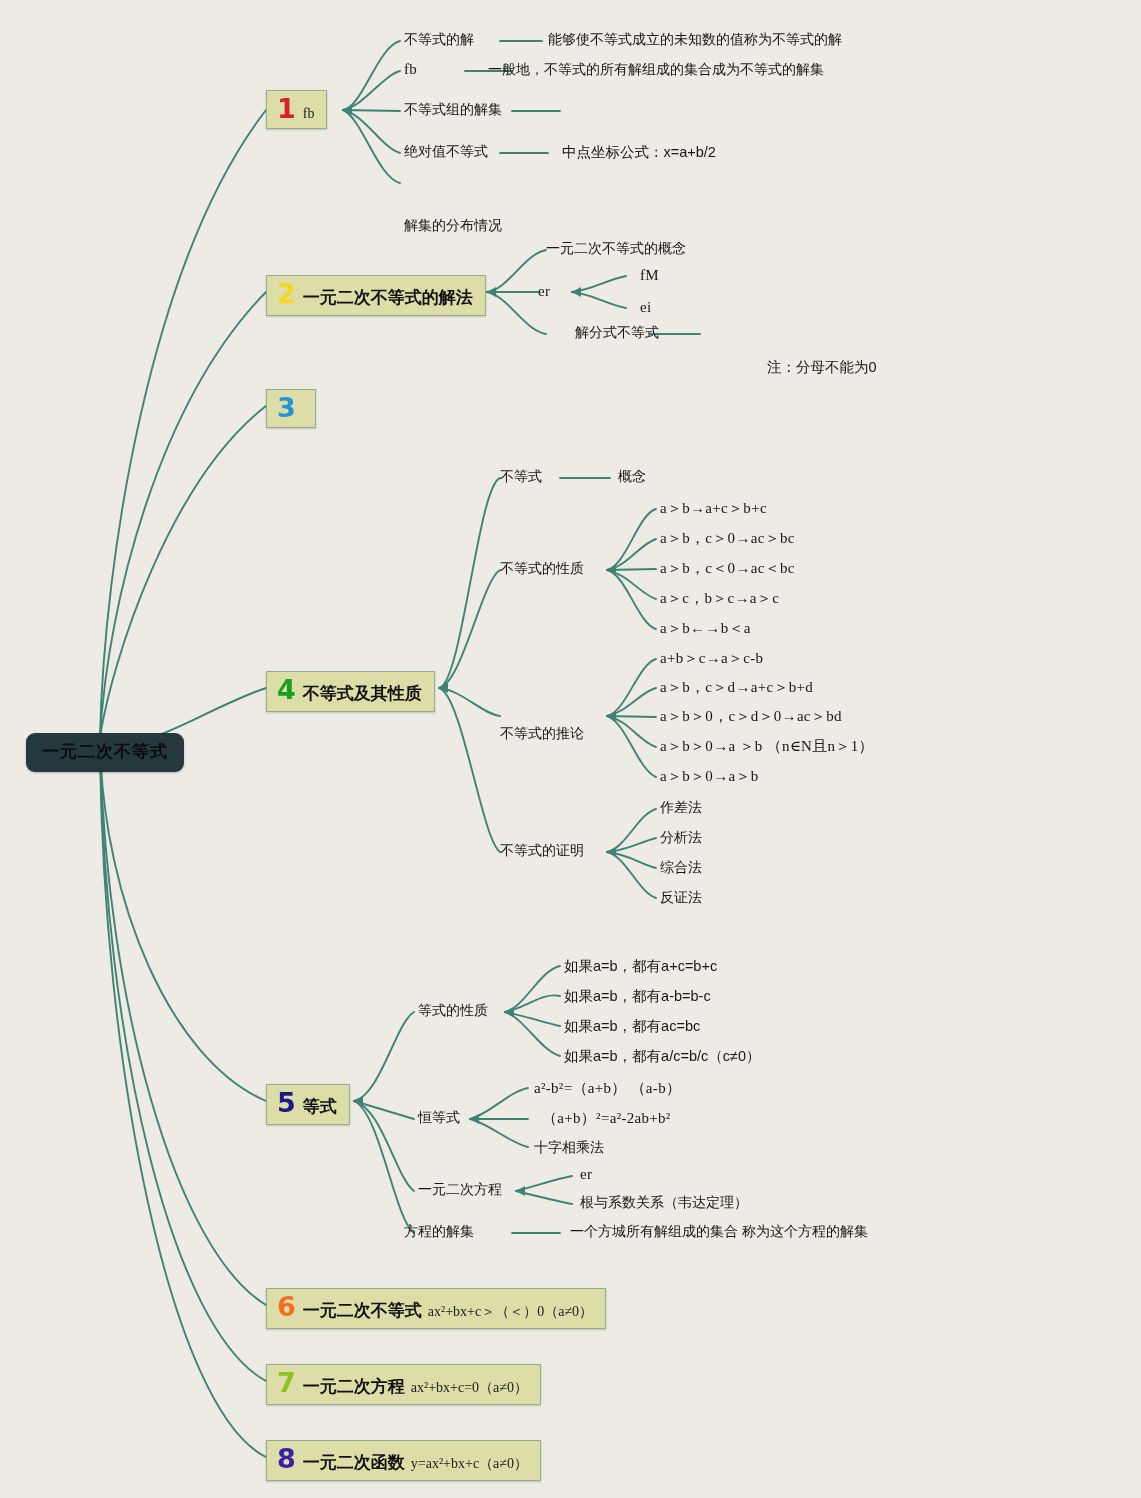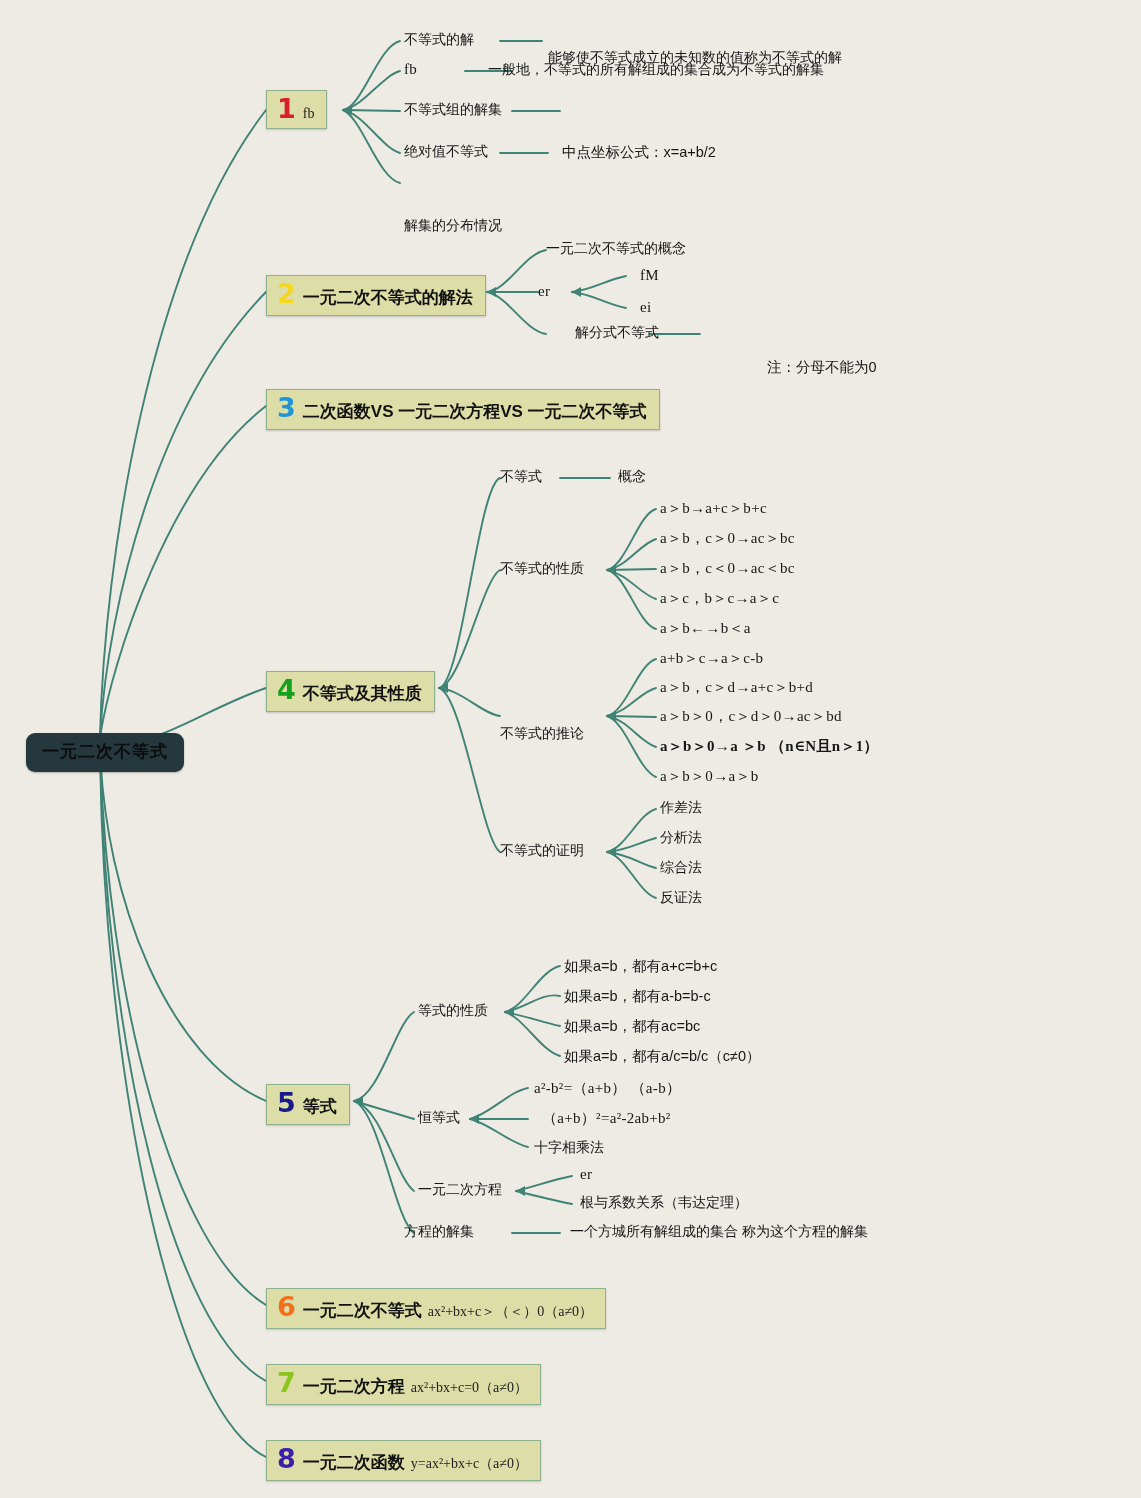--- a/index.html
+++ b/index.html
@@ -166,21 +166,20 @@
     <span class="sub">fb</span>
   </div>
 
   <div class="node topic" style="left:266px;top:275px;">
     <span class="num" style="color:#f5d722">2</span>
     <span class="lbl">一元二次不等式的解法</span>
   </div>
 
   <div class="node topic" style="left:266px;top:389px;">
     <span class="num" style="color:#2196d6">3</span>
-    <span class="lbl">二次函数VS 一元二次方程VS 一元二次不等式</span>
   </div>
 
   <div class="node topic" style="left:266px;top:671px;">
     <span class="num" style="color:#17a01c">4</span>
     <span class="lbl">不等式及其性质</span>
   </div>
 
   <div class="node topic" style="left:266px;top:1084px;">
     <span class="num" style="color:#1a1a8c">5</span>
     <span class="lbl">等式</span>
@@ -198,21 +197,21 @@
     <span class="sub" style="margin-left:6px">ax²+bx+c=0（a≠0）</span>
   </div>
 
   <div class="node topic" style="left:266px;top:1440px;">
     <span class="num" style="color:#3a20a8">8</span>
     <span class="lbl">一元二次函数</span>
     <span class="sub" style="margin-left:6px">y=ax²+bx+c（a≠0）</span>
   </div>
 
   <div class="node leaf cn" style="left:404px;top:31px;">不等式的解</div>
-  <div class="node leaf cn" style="left:548px;top:31px;margin-top:18px;">能够使不等式成立的未知数的值称为不等式的解</div>
+  <div class="node leaf cn" style="left:548px;top:31px;">能够使不等式成立的未知数的值称为不等式的解</div>
 
   <div class="node leaf math" style="left:404px;top:61px;">fb</div>
   <div class="node leaf cn" style="left:488px;top:61px;">一般地，不等式的所有解组成的集合成为不等式的解集</div>
 
   <div class="node leaf cn" style="left:404px;top:101px;">不等式组的解集</div>
 
   <div class="node leaf cn" style="left:404px;top:143px;">绝对值不等式</div>
   <div class="node leaf mix" style="left:562px;top:143px;">中点坐标公式：x=a+b/2</div>
 
   <div class="node leaf cn" style="left:404px;top:173px;margin-top:44px;">解集的分布情况</div>
@@ -233,21 +232,21 @@
   <div class="node leaf math" style="left:660px;top:499px;">a＞b→a+c＞b+c</div>
   <div class="node leaf math" style="left:660px;top:529px;">a＞b，c＞0→ac＞bc</div>
   <div class="node leaf math" style="left:660px;top:559px;">a＞b，c＜0→ac＜bc</div>
   <div class="node leaf math" style="left:660px;top:589px;">a＞c，b＞c→a＞c</div>
   <div class="node leaf math" style="left:660px;top:619px;">a＞b←→b＜a</div>
 
   <div class="node leaf cn" style="left:500px;top:706px;margin-top:19px;">不等式的推论</div>
   <div class="node leaf math" style="left:660px;top:649px;">a+b＞c→a＞c-b</div>
   <div class="node leaf math" style="left:660px;top:678px;">a＞b，c＞d→a+c＞b+d</div>
   <div class="node leaf math" style="left:660px;top:707px;">a＞b＞0，c＞d＞0→ac＞bd</div>
-  <div class="node leaf math" style="left:660px;top:737px;font-weight:bold;">a＞b＞0→a ＞b （n∈N且n＞1）</div>
+  <div class="node leaf math" style="left:660px;top:737px;">a＞b＞0→a ＞b （n∈N且n＞1）</div>
   <div class="node leaf math" style="left:660px;top:767px;">a＞b＞0→a＞b</div>
 
   <div class="node leaf cn" style="left:500px;top:842px;">不等式的证明</div>
   <div class="node leaf cn" style="left:660px;top:799px;">作差法</div>
   <div class="node leaf cn" style="left:660px;top:829px;">分析法</div>
   <div class="node leaf cn" style="left:660px;top:859px;">综合法</div>
   <div class="node leaf cn" style="left:660px;top:889px;">反证法</div>
 
   <div class="node leaf cn" style="left:418px;top:1002px;">等式的性质</div>
   <div class="node leaf mix" style="left:564px;top:957px;">如果a=b，都有a+c=b+c</div>

